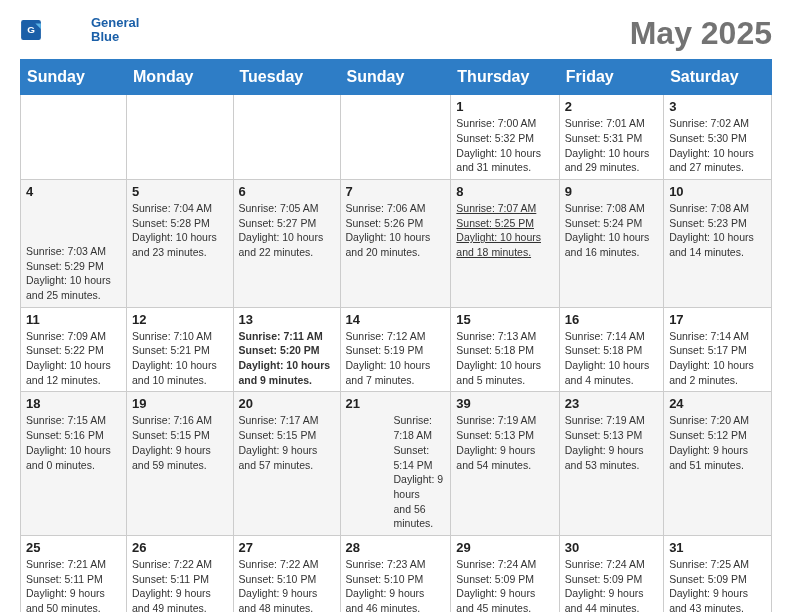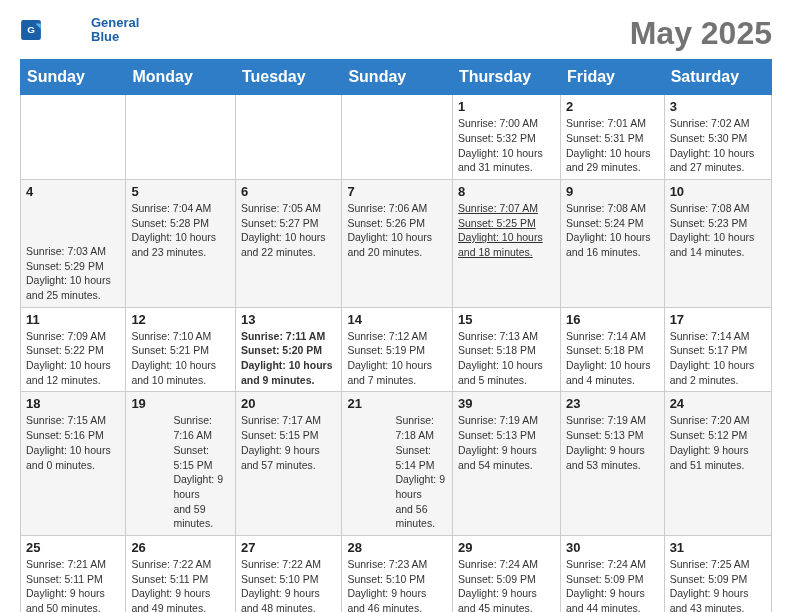--- a/index.html
+++ b/index.html
@@ -262,21 +262,21 @@
         <tr class="row-even">
           <td>
             <div class="cell-day">18</div>
             <div class="cell-info" style="white-space: pre-line;">Sunrise: 7:15 AM
 Sunset: 5:16 PM
 Daylight: 10 hours
 and 0 minutes.</div>
           </td>
           <td>
             <div class="cell-day">19</div>
-            <div class="cell-info" style="white-space: pre-line; margin-left: 42px;">Sunrise: 7:16 AM
+            <div class="cell-info" style="white-space: pre-line;">Sunrise: 7:16 AM
 Sunset: 5:15 PM
 Daylight: 9 hours
 and 59 minutes.</div>
           </td>
           <td>
             <div class="cell-day">20</div>
             <div class="cell-info" style="white-space: pre-line;">Sunrise: 7:17 AM
 Sunset: 5:15 PM
 Daylight: 9 hours
 and 57 minutes.</div>

